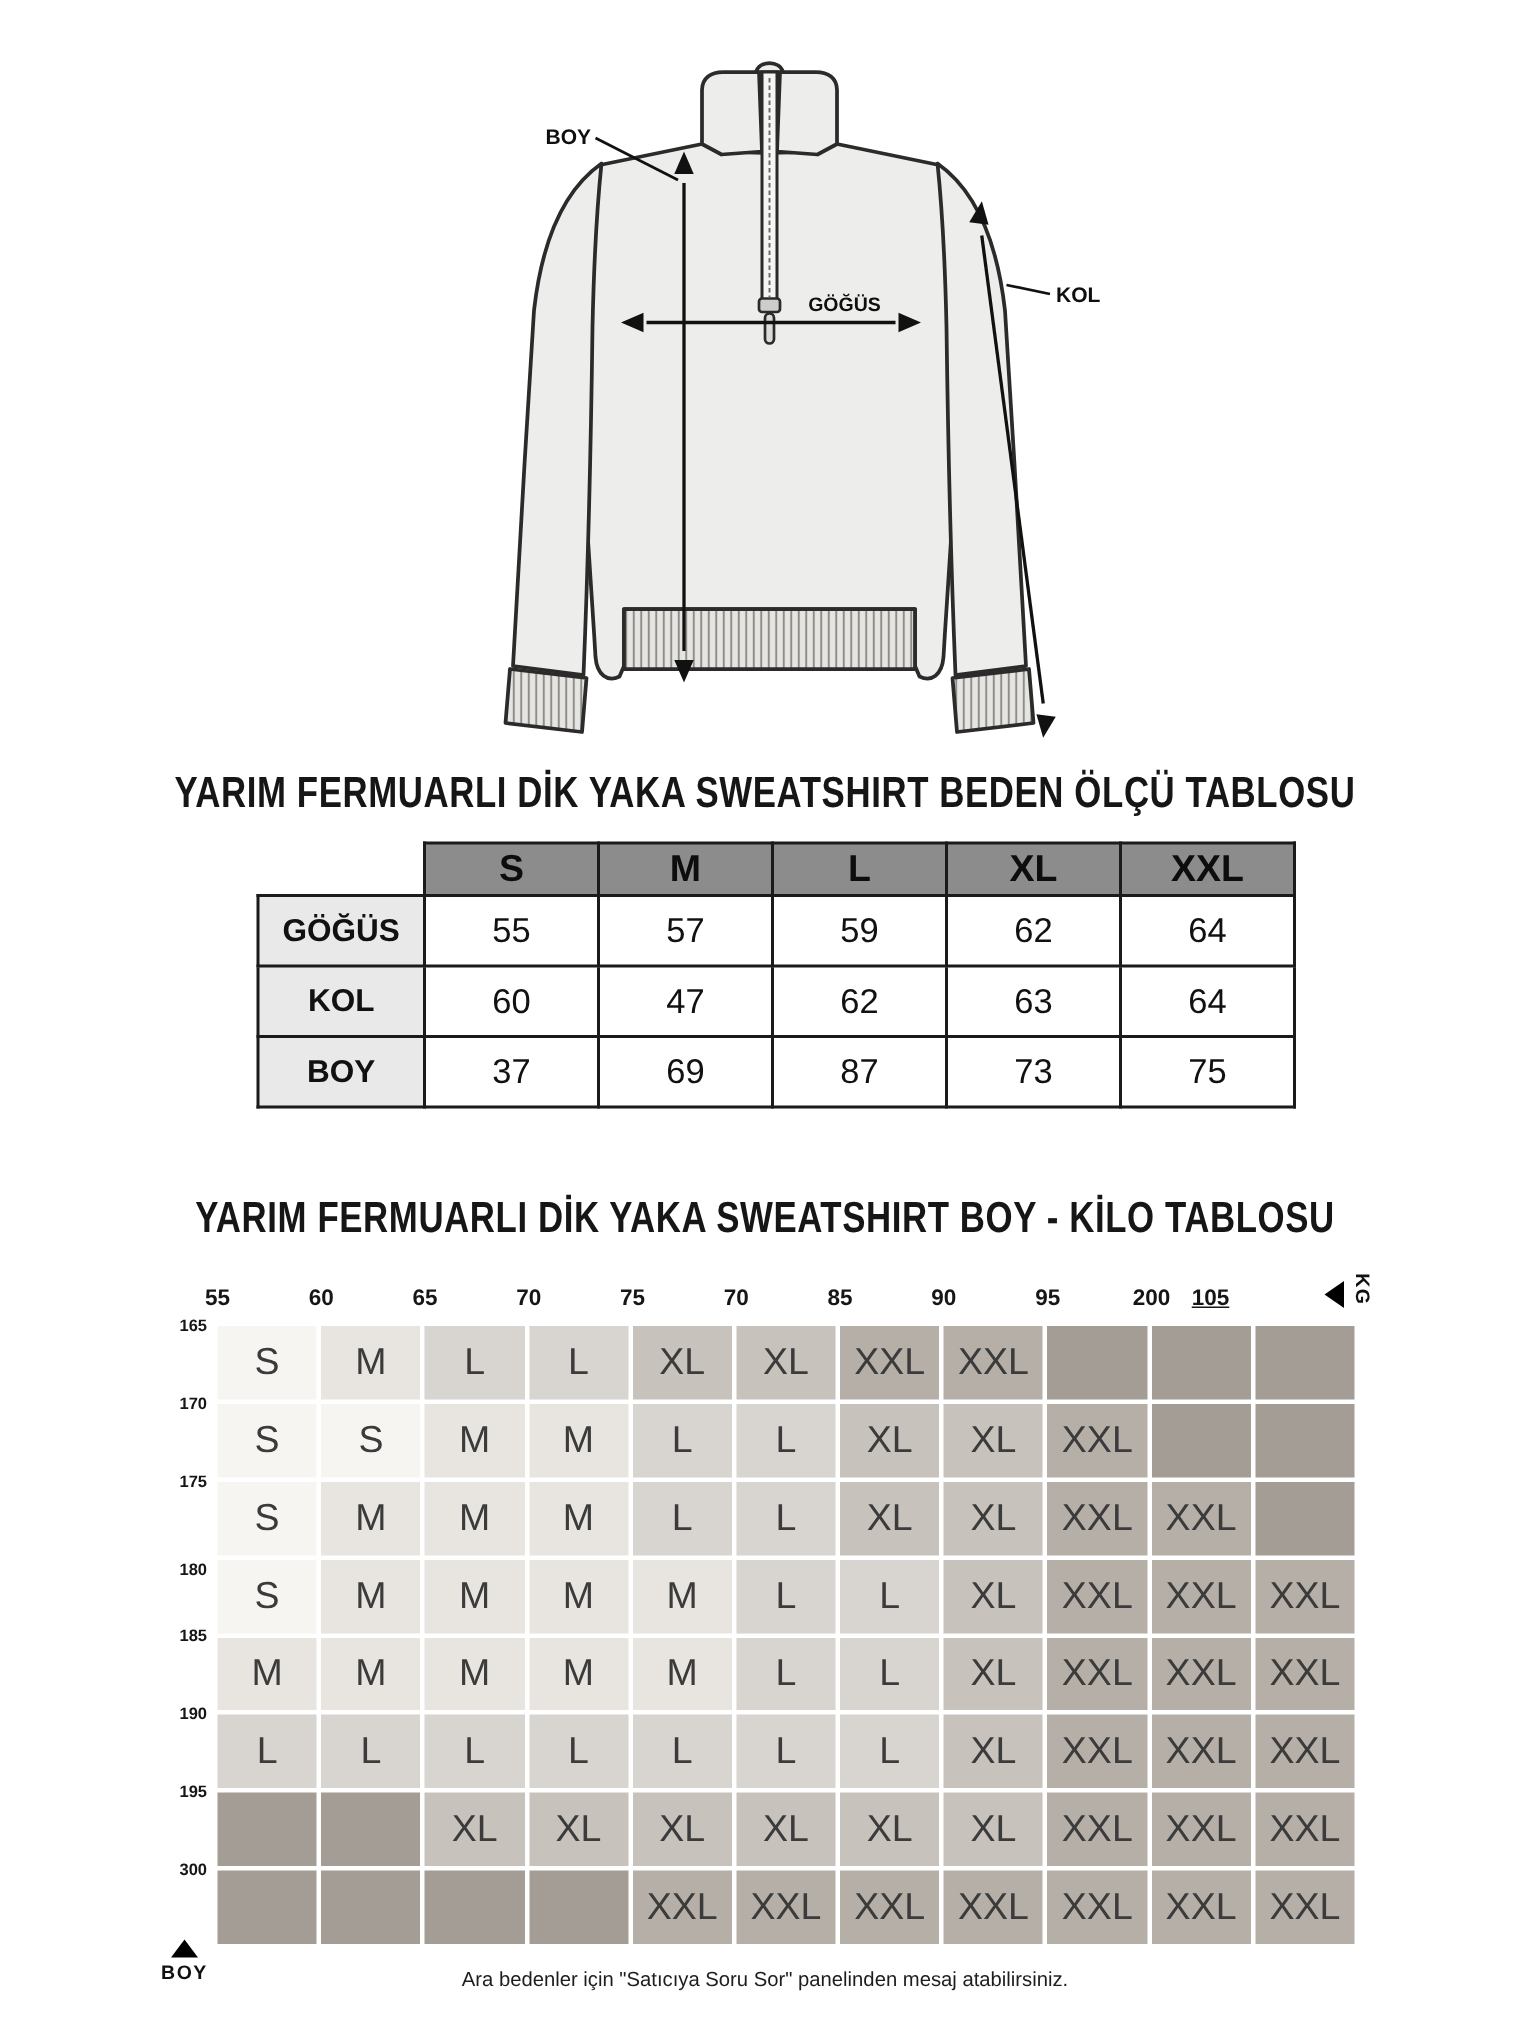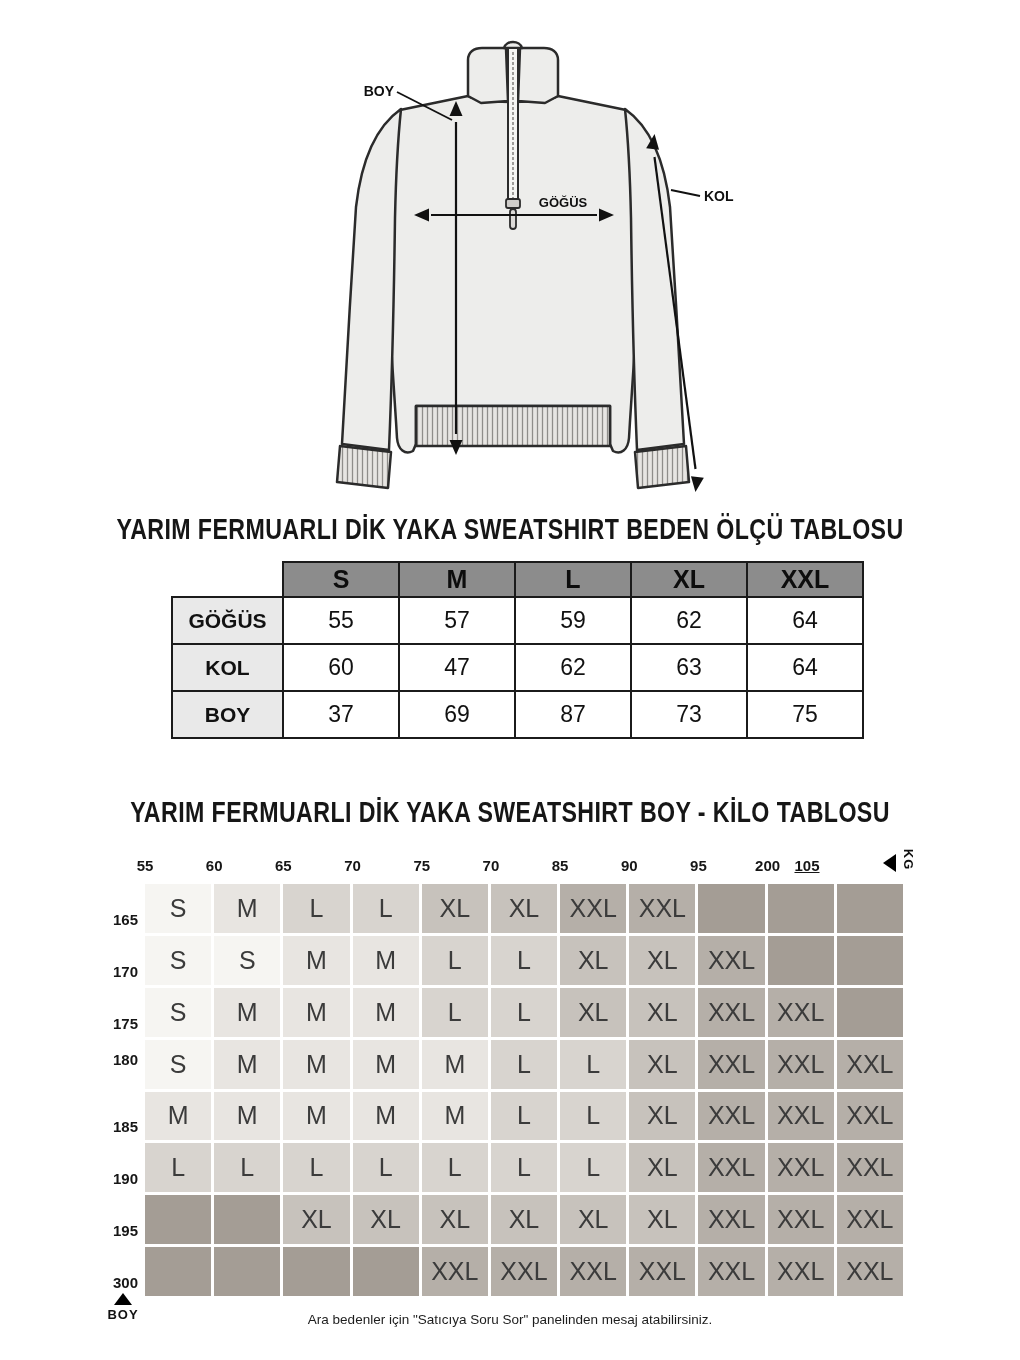--- a/index.html
+++ b/index.html
@@ -27,21 +27,21 @@
 
   
   #matrix{
     position:absolute;left:145px;top:884px;width:758px;height:412px;
     display:grid;grid-template-columns:repeat(11,1fr);grid-template-rows:repeat(8,1fr);
     gap:3px;background:#ffffff;
   }
   .mcell{display:flex;align-items:center;justify-content:center;font-size:25px;color:#3b3b3b;}
 
   .kg-tick{position:absolute;top:857px;transform:translateX(-50%);font-weight:bold;font-size:15px;color:#161616;}
-  .boy-tick{position:absolute;left:98px;width:40px;text-align:right;transform:translateY(-50%);font-weight:bold;font-size:15px;color:#161616;margin-top:35px;}
+  .boy-tick{position:absolute;left:98px;width:40px;text-align:right;transform:translateY(-50%);font-weight:bold;font-size:11px;color:#161616;}
 
   .kg-marker{position:absolute;left:883px;top:852px;display:flex;align-items:flex-start;gap:2px;}
   .tri-left{width:0;height:0;border-top:9px solid transparent;border-bottom:9px solid transparent;border-right:13px solid #000;margin-top:2px;}
   .kg-text{display:inline-block;font-size:13px;font-weight:bold;letter-spacing:1px;transform:rotate(90deg);}
 
   .boy-marker{position:absolute;left:100px;top:1293px;width:46px;display:flex;flex-direction:column;align-items:center;gap:2px;}
   .tri-up{width:0;height:0;border-left:9px solid transparent;border-right:9px solid transparent;border-bottom:12px solid #000;}
   .boy-text{font-size:13px;font-weight:bold;letter-spacing:1px;}
 
   .footer{position:absolute;top:1312px;width:100%;text-align:center;font-size:13.5px;color:#1d1d1d;}
@@ -184,21 +184,21 @@
     <span class="kg-tick" style="left: 560.08px;">85</span>
     <span class="kg-tick" style="left: 629.26px; text-align: right;">90</span>
     <span class="kg-tick" style="left: 698.44px;">95</span>
     <span class="kg-tick" style="left: 767.62px;">200</span>
     <span class="kg-tick" style="left: 807px; text-decoration: underline;">105</span>
   </div>
 <div>
     <span class="boy-tick" style="top: 884px;">165</span>
     <span class="boy-tick" style="top: 935.87px;">170</span>
     <span class="boy-tick" style="top: 987.74px;">175</span>
-    <span class="boy-tick" style="top: 1024px;">180</span>
+    <span class="boy-tick" style="top: 1047px;">180</span>
     <span class="boy-tick" style="top: 1091.48px;">185</span>
     <span class="boy-tick" style="top: 1143.35px;">190</span>
     <span class="boy-tick" style="top: 1195.22px;">195</span>
     <span class="boy-tick" style="top: 1247.09px;">300</span>
   </div>
 
 <div class="kg-marker">
   <span class="tri-left"></span>
   <span class="kg-text">KG</span>
 </div>

